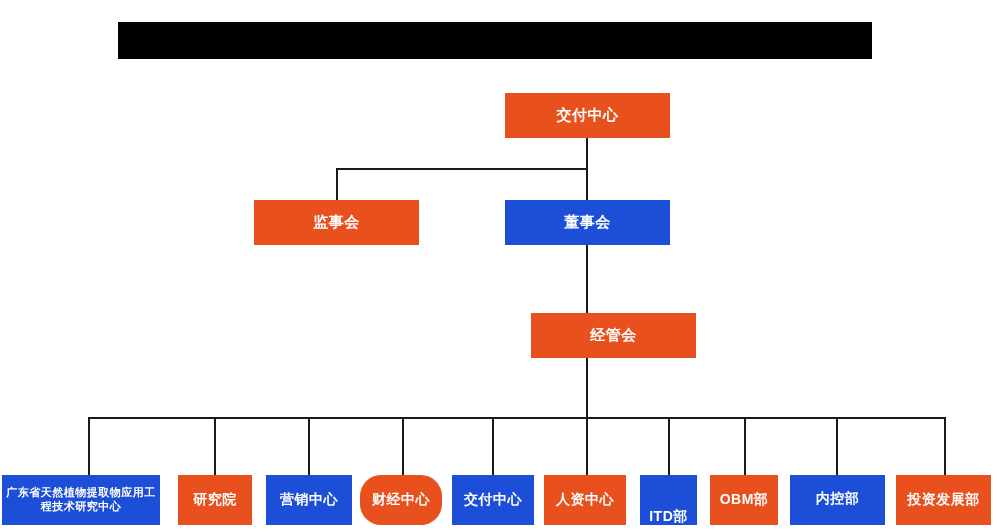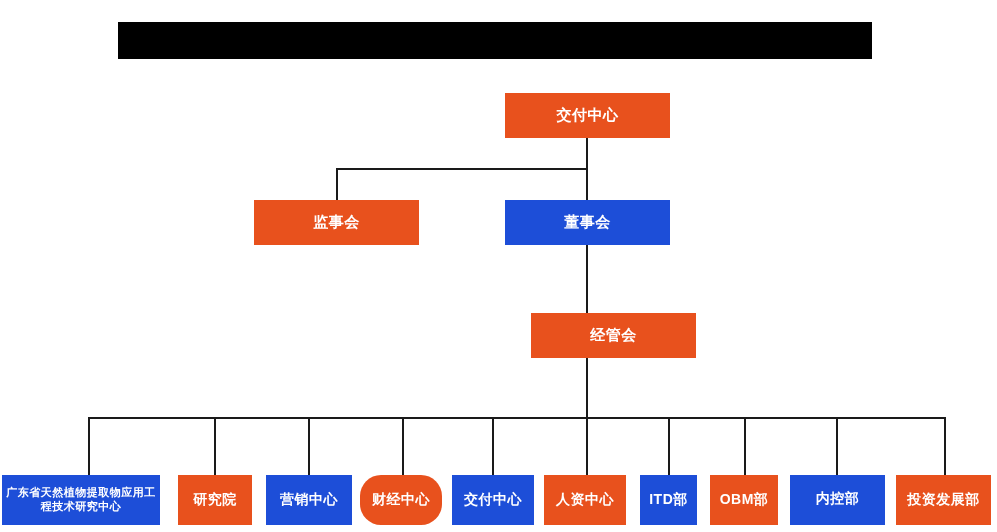--- a/index.html
+++ b/index.html
@@ -104,21 +104,21 @@
   </div>
 
   <div class="node light sz-md" style="left:452px;top:475px;width:82px;height:50px;">
     <span class="label">交付中心</span>
   </div>
 
   <div class="node dark sz-md" style="left:544px;top:475px;width:82px;height:50px;">
     <span class="label">人资中心</span>
   </div>
 
-  <div class="node light sz-md" style="left:640px;top:475px;width:57px;height:50px;">
+  <div class="node light sz-md" style="left:640px;top:475px;width:57px;height:50px;align-items:flex-end;">
     <span class="label">ITD部</span>
   </div>
 
   <div class="node dark sz-md" style="left:710px;top:475px;width:68px;height:50px;">
     <span class="label">OBM部</span>
   </div>
 
   <div class="node light sz-md" style="left:790px;top:475px;width:95px;height:50px;font-family:Liberation Mono, monospace;">
     <span class="label">内控部</span>
   </div>

